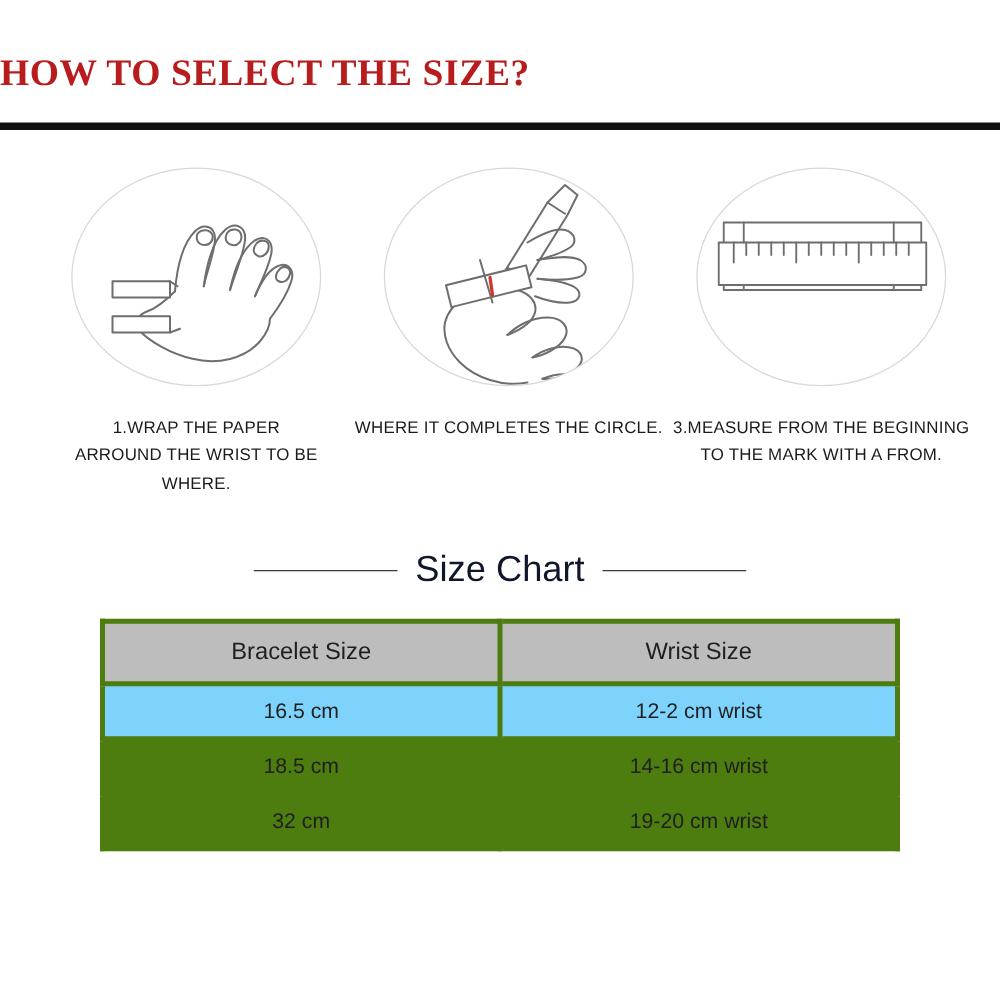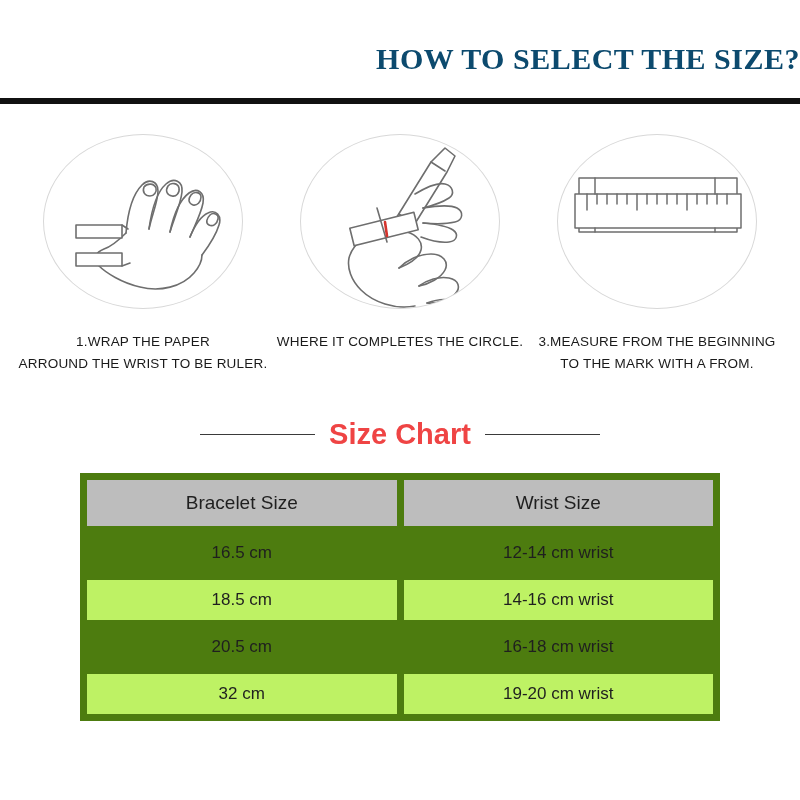--- a/index.html
+++ b/index.html
@@ -15,41 +15,40 @@
   }
   .page {
     position: relative;
     width: 800px;
     height: 800px;
     background: #ffffff;
   }
 
   
   .title {
-    text-align: right;
+    text-align: left;
     font-family: "Liberation Serif", serif;
     font-weight: bold;
     font-size: 30px;
     letter-spacing: 0.5px;
-    color: #0c4a6e;
+    color: #b91c1c;
     padding-top: 42px;
     margin: 0;
-    padding-left: 44px;
   }
   .title-rule {
     margin: 22px 0 0 0;
     height: 6px;
     background: #111111;
     width: 100%;
   }
 
   
   .steps {
     display: flex;
-    justify-content: space-between;
+    justify-content: flex-end;
     padding: 30px 18px 0 18px;
     box-sizing: border-box;
   }
   .step {
     width: 250px;
     display: flex;
     flex-direction: column;
     align-items: center;
   }
   .circle {
@@ -82,55 +81,55 @@
     margin-top: 42px;
   }
   .chart-heading .line {
     width: 115px;
     height: 1px;
     background: #3a3a3a;
   }
   .chart-heading h2 {
     margin: 0;
     font-size: 29px;
-    font-weight: bold;
-    color: #ef4444;
+    font-weight: normal;
+    color: #0f172a;
     font-family: "Liberation Sans", sans-serif;
   }
 
   
   .table-wrap {
     margin: 22px auto 0 auto;
     width: 640px;
   }
   table.size-table {
     border-collapse: collapse;
     width: 100%;
     table-layout: fixed;
   }
   table.size-table th,
   table.size-table td {
-    border: 7px solid #4d7c0f;
+    border: 4px solid #4d7c0f;
     text-align: center;
     font-weight: normal;
     color: #1f1f1f;
     font-family: "Liberation Sans", sans-serif;
   }
   table.size-table th {
     background: #bdbdbd;
     font-size: 19px;
     height: 44px;
   }
   table.size-table td {
-    background: #4d7c0f;
+    background: #7dd3fc;
     font-size: 17px;
     height: 38px;
   }
   table.size-table tr.alt td {
-    background: #bef264;
+    background: #4d7c0f;
   }
   svg { display: block; }
 </style>
 </head>
 <body>
 
 <div class="page">
 
   <h1 class="title">HOW TO SELECT THE SIZE?</h1>
   <div class="title-rule"></div>
@@ -158,21 +157,21 @@
             <rect x="28" y="88" width="46" height="13" fill="#ffffff"></rect>
             <rect x="28" y="116" width="46" height="13" fill="#ffffff"></rect>
             <path d="M74 88 L80 92"></path>
             <path d="M74 129 L82 126"></path>
           </g>
         </svg>
         </span>
       </div>
       <div class="step-caption">
         <div>1.WRAP THE PAPER</div>
-        <div>ARROUND THE WRIST TO BE RULER.</div>
+        <div>ARROUND THE WRIST TO BE WHERE.</div>
       </div>
     </div>
 
     <div class="step">
       <div class="circle">
         <span>
         <svg width="195" height="175" viewBox="0 0 195 175">
           <g fill="none" stroke="#6e6e6e" stroke-width="1.6" stroke-linecap="round" stroke-linejoin="round">
 
             <path d="M92 86 L128 28 L142 14 L152 22 L144 38 L108 96 Z" fill="#ffffff"></path>
@@ -239,30 +238,26 @@
     <table class="size-table">
       <thead>
         <tr>
           <th>Bracelet Size</th>
           <th>Wrist Size</th>
         </tr>
       </thead>
       <tbody>
         <tr>
           <td>16.5 cm</td>
-          <td>12-14 cm wrist</td>
+          <td>12-2 cm wrist</td>
         </tr>
         <tr class="alt">
           <td>18.5 cm</td>
           <td>14-16 cm wrist</td>
         </tr>
-        <tr>
-          <td>20.5 cm</td>
-          <td>16-18 cm wrist</td>
-        </tr>
         <tr class="alt">
           <td>32 cm</td>
           <td>19-20 cm wrist</td>
         </tr>
       </tbody>
     </table>
   </div>
 
 </div>
 

